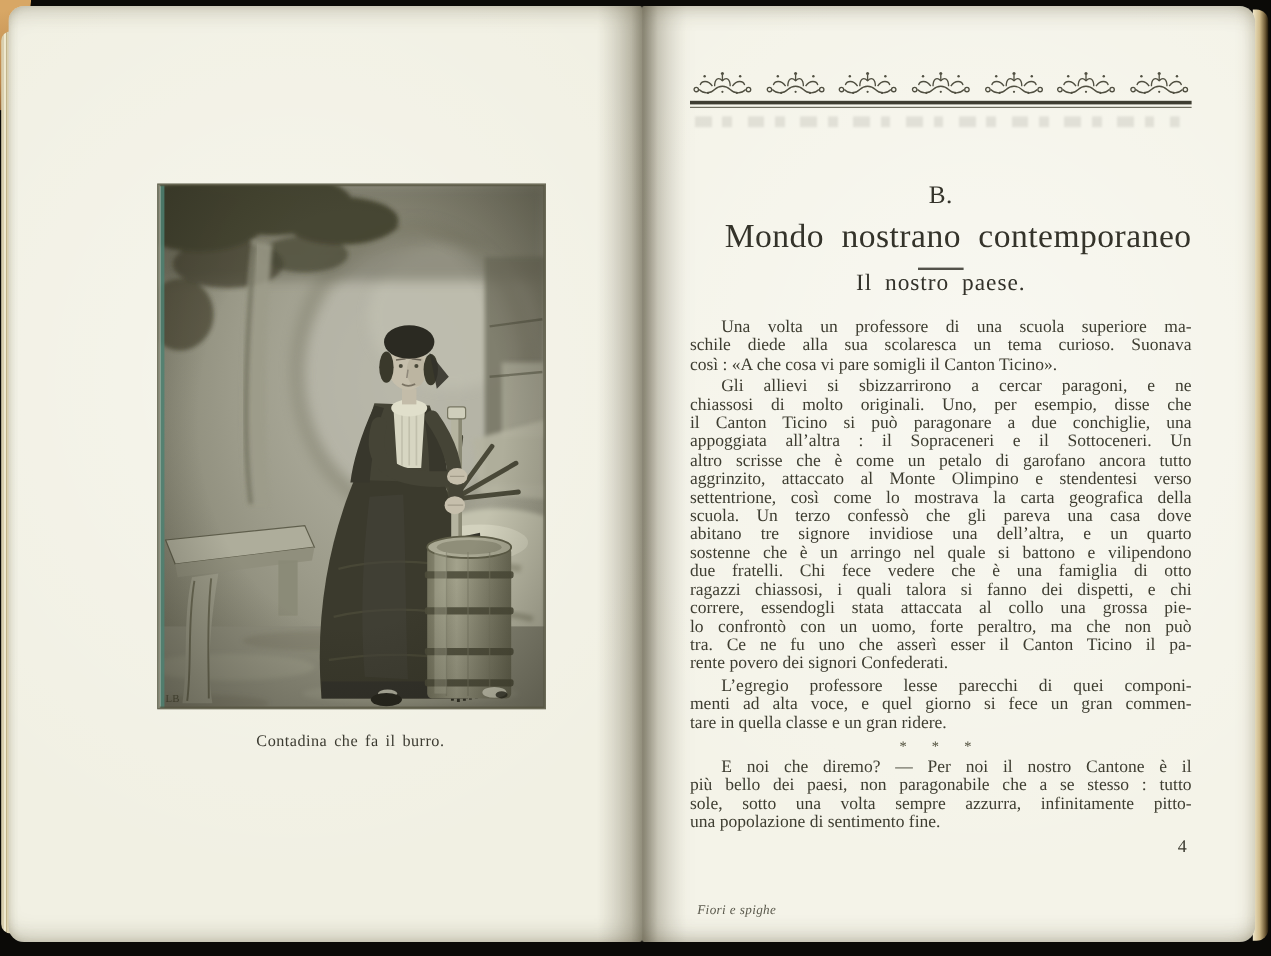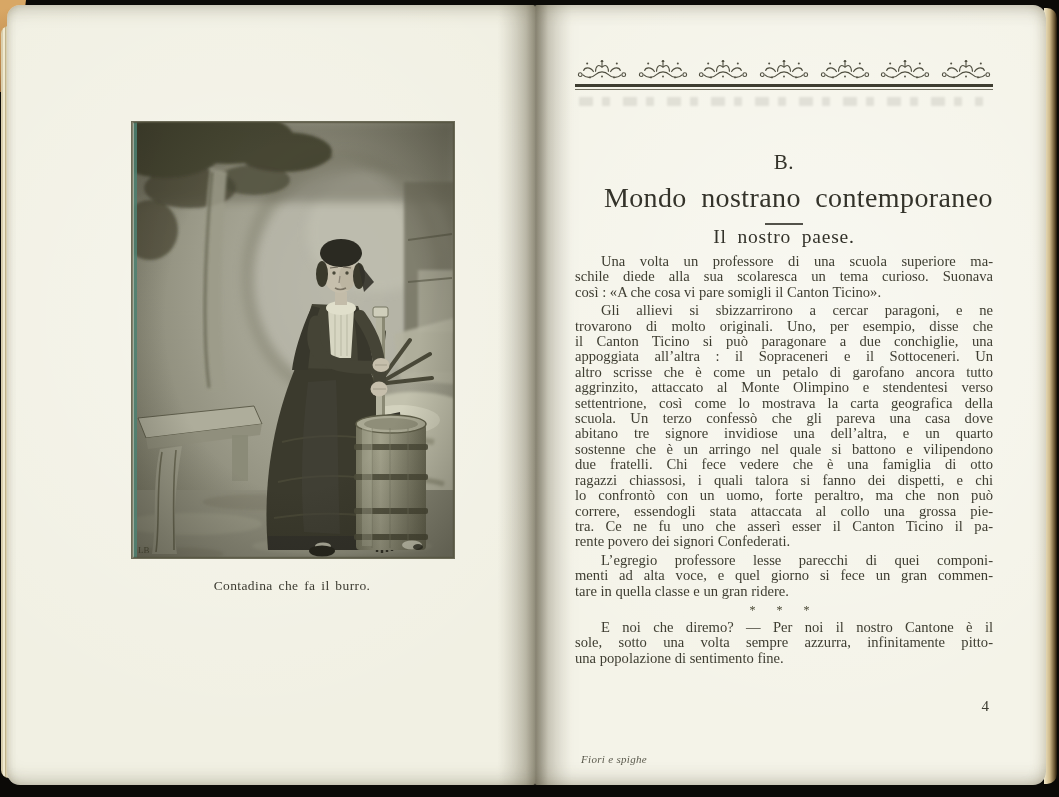--- a/index.html
+++ b/index.html
@@ -39,38 +39,38 @@
       radial-gradient(120% 90% at 55% 40%, rgba(255,255,255,.4), rgba(0,0,0,0) 60%),
       #f4f3e8;
     box-shadow:inset 24px 0 30px -16px rgba(88,80,52,.5), inset -8px 0 14px -7px rgba(130,115,75,.38),
                inset 0 14px 22px -16px rgba(88,80,52,.32), inset 0 -14px 22px -16px rgba(88,80,52,.38);
   }
   .gutter{
     position:absolute;left:498px;top:5px;width:74px;height:780px;pointer-events:none;
     background:linear-gradient(90deg,rgba(60,52,30,0) 0%,rgba(60,52,30,.18) 38%,rgba(45,40,22,.34) 52%,rgba(60,52,30,.1) 68%,rgba(60,52,30,0) 100%);
   }
   
-  .photo-wrap{position:absolute;left:124px;top:116px;width:322px;}
+  .photo-wrap{position:absolute;left:124px;top:148px;width:322px;}
   .photo{display:block;width:322px;height:436px;border:1px solid #6c6b58;background:#8a897a;}
   .caption{margin-top:19px;text-align:center;font-size:13.5px;color:#3c3b31;letter-spacing:.4px;word-spacing:2px;}
   
   .rp-content{position:absolute;left:40px;top:47px;width:418px;height:708px;color:#3d3c32;}
   .ornament-row{display:flex;justify-content:space-between;align-items:flex-end;height:30px;padding:0 2px;}
   .ornament-row svg{display:block;}
   .rule-thick{height:0;border-top:3px solid #3e3d31;margin-top:2px;}
   .rule-thin{height:0;border-top:1px solid #6f6e60;margin-top:2px;}
   .bleed-smudge{
     height:9px;margin:7px 10px 0 4px;opacity:.12;filter:blur(1px);
     background:repeating-linear-gradient(90deg,#55544a 0 14px,transparent 14px 23px,#55544a 23px 31px,transparent 31px 44px);
   }
   .section-letter{margin-top:44px;text-align:center;font-size:21px;color:#34332a;letter-spacing:.5px;}
   .section-title{margin-top:7px;text-align:right;font-size:28px;color:#34332a;letter-spacing:.4px;word-spacing:7px;white-space:nowrap;}
   .title-underline{width:38px;height:2px;background:#53524a;margin:9px auto 0;}
   .chapter-title{margin-top:1px;text-align:center;font-size:19.5px;color:#33322a;letter-spacing:.8px;word-spacing:5px;}
-  .body-text{margin-top:6px;font-size:14.6px;line-height:15.4px;color:#3e3d31;}
+  .body-text{margin-top:18px;font-size:14.6px;line-height:15.4px;color:#3e3d31;}
   .para{margin:0 0 3px 0;}
   .line{text-align:justify;text-align-last:justify;}
   .line.last{text-align-last:left;}
   .line.first{text-indent:26px;}
   .divider{ text-align:center;font-size:12px;letter-spacing:9px;color:#44432f;margin:4px 0 3px;line-height:14px;}
   .page-number{position:absolute;right:4px;top:646px;font-size:15px;color:#3c3b31;}
   .footer-signature{position:absolute;left:6px;top:701px;font-size:11px;font-style:italic;color:#5a594c;letter-spacing:.3px;}
 </style>
 </head>
 <body>
@@ -385,44 +385,45 @@
       <div class="chapter-title">Il nostro paese.</div>
 
       <div class="body-text">
           <div class="para">
             <div class="line first">Una volta un professore di una scuola superiore ma-</div>
             <div class="line">schile diede alla sua scolaresca un tema curioso. Suonava</div>
             <div class="line last">così : «A che cosa vi pare somigli il Canton Ticino».</div>
           </div>
           <div class="para">
             <div class="line first">Gli allievi si sbizzarrirono a cercar paragoni, e ne</div>
-            <div class="line">trovarono di molto originali. Uno, per esempio, disse che</div>
+            <div class="line">chiassosi di molto originali. Uno, per esempio, disse che</div>
             <div class="line">il Canton Ticino si può paragonare a due conchiglie, una</div>
             <div class="line">appoggiata all’altra : il Sopraceneri e il Sottoceneri. Un</div>
             <div class="line">altro scrisse che è come un petalo di garofano ancora tutto</div>
             <div class="line">aggrinzito, attaccato al Monte Olimpino e stendentesi verso</div>
             <div class="line">settentrione, così come lo mostrava la carta geografica della</div>
             <div class="line">scuola. Un terzo confessò che gli pareva una casa dove</div>
             <div class="line">abitano tre signore invidiose una dell’altra, e un quarto</div>
             <div class="line">sostenne che è un arringo nel quale si battono e vilipendono</div>
             <div class="line">due fratelli. Chi fece vedere che è una famiglia di otto</div>
             <div class="line">ragazzi chiassosi, i quali talora si fanno dei dispetti, e chi</div>
+            <div class="line">correre, essendogli stata attaccata al collo una grossa pie-</div>
             <div class="line">lo confrontò con un uomo, forte peraltro, ma che non può</div>
-            <div class="line">correre, essendogli stata attaccata al collo una grossa pie-</div>
             <div class="line">tra. Ce ne fu uno che asserì esser il Canton Ticino il pa-</div>
             <div class="line last">rente povero dei signori Confederati.</div>
           </div>
           <div class="para">
             <div class="line first">L’egregio professore lesse parecchi di quei componi-</div>
             <div class="line">menti ad alta voce, e quel giorno si fece un gran commen-</div>
             <div class="line last">tare in quella classe e un gran ridere.</div>
           </div>
           <div class="divider">* * *</div>
           <div class="para">
             <div class="line first">E noi che diremo? — Per noi il nostro Cantone è il</div>
+            <div class="line">più bello dei paesi, non paragonabile che a se stesso : tutto</div>
             <div class="line">sole, sotto una volta sempre azzurra, infinitamente pitto-</div>
             <div class="line last">una popolazione di sentimento fine.</div>
           </div>
         </div>
 
       <div class="page-number">4</div>
       <div class="footer-signature">Fiori e spighe</div>
     </div>
   </div>
 

